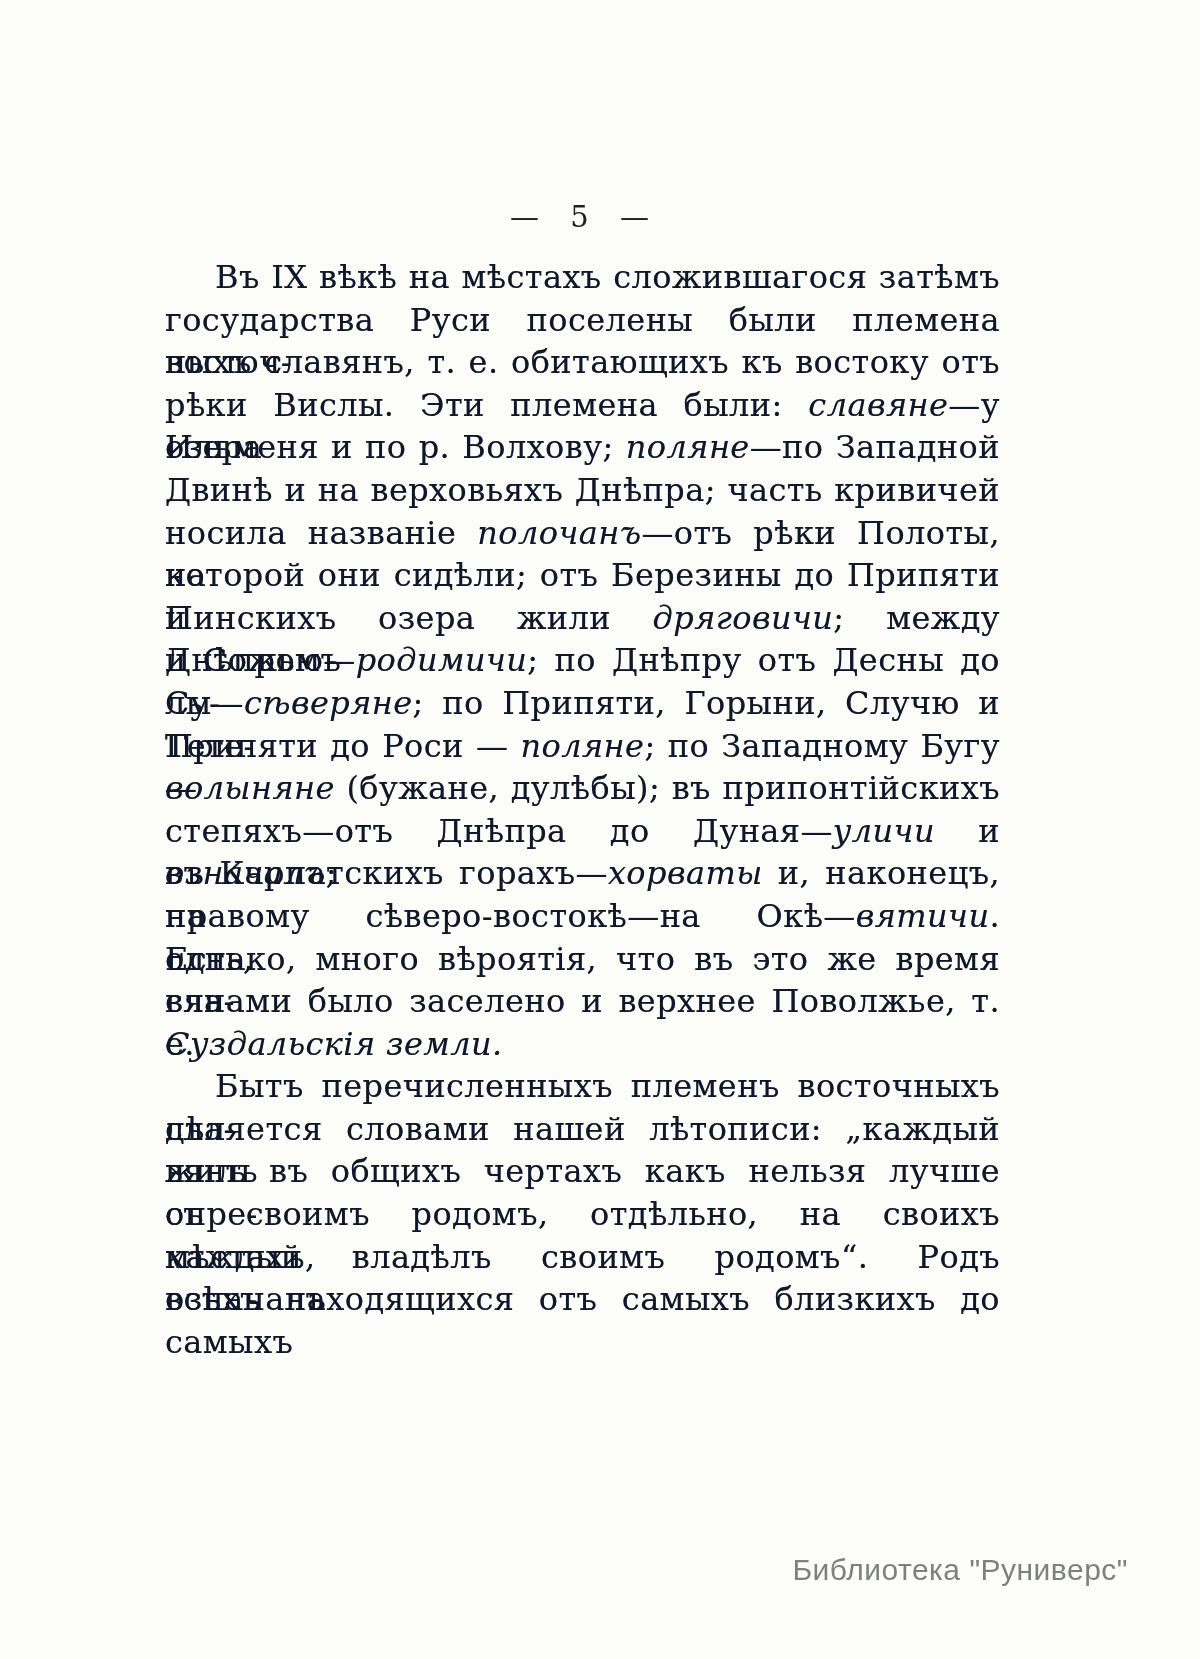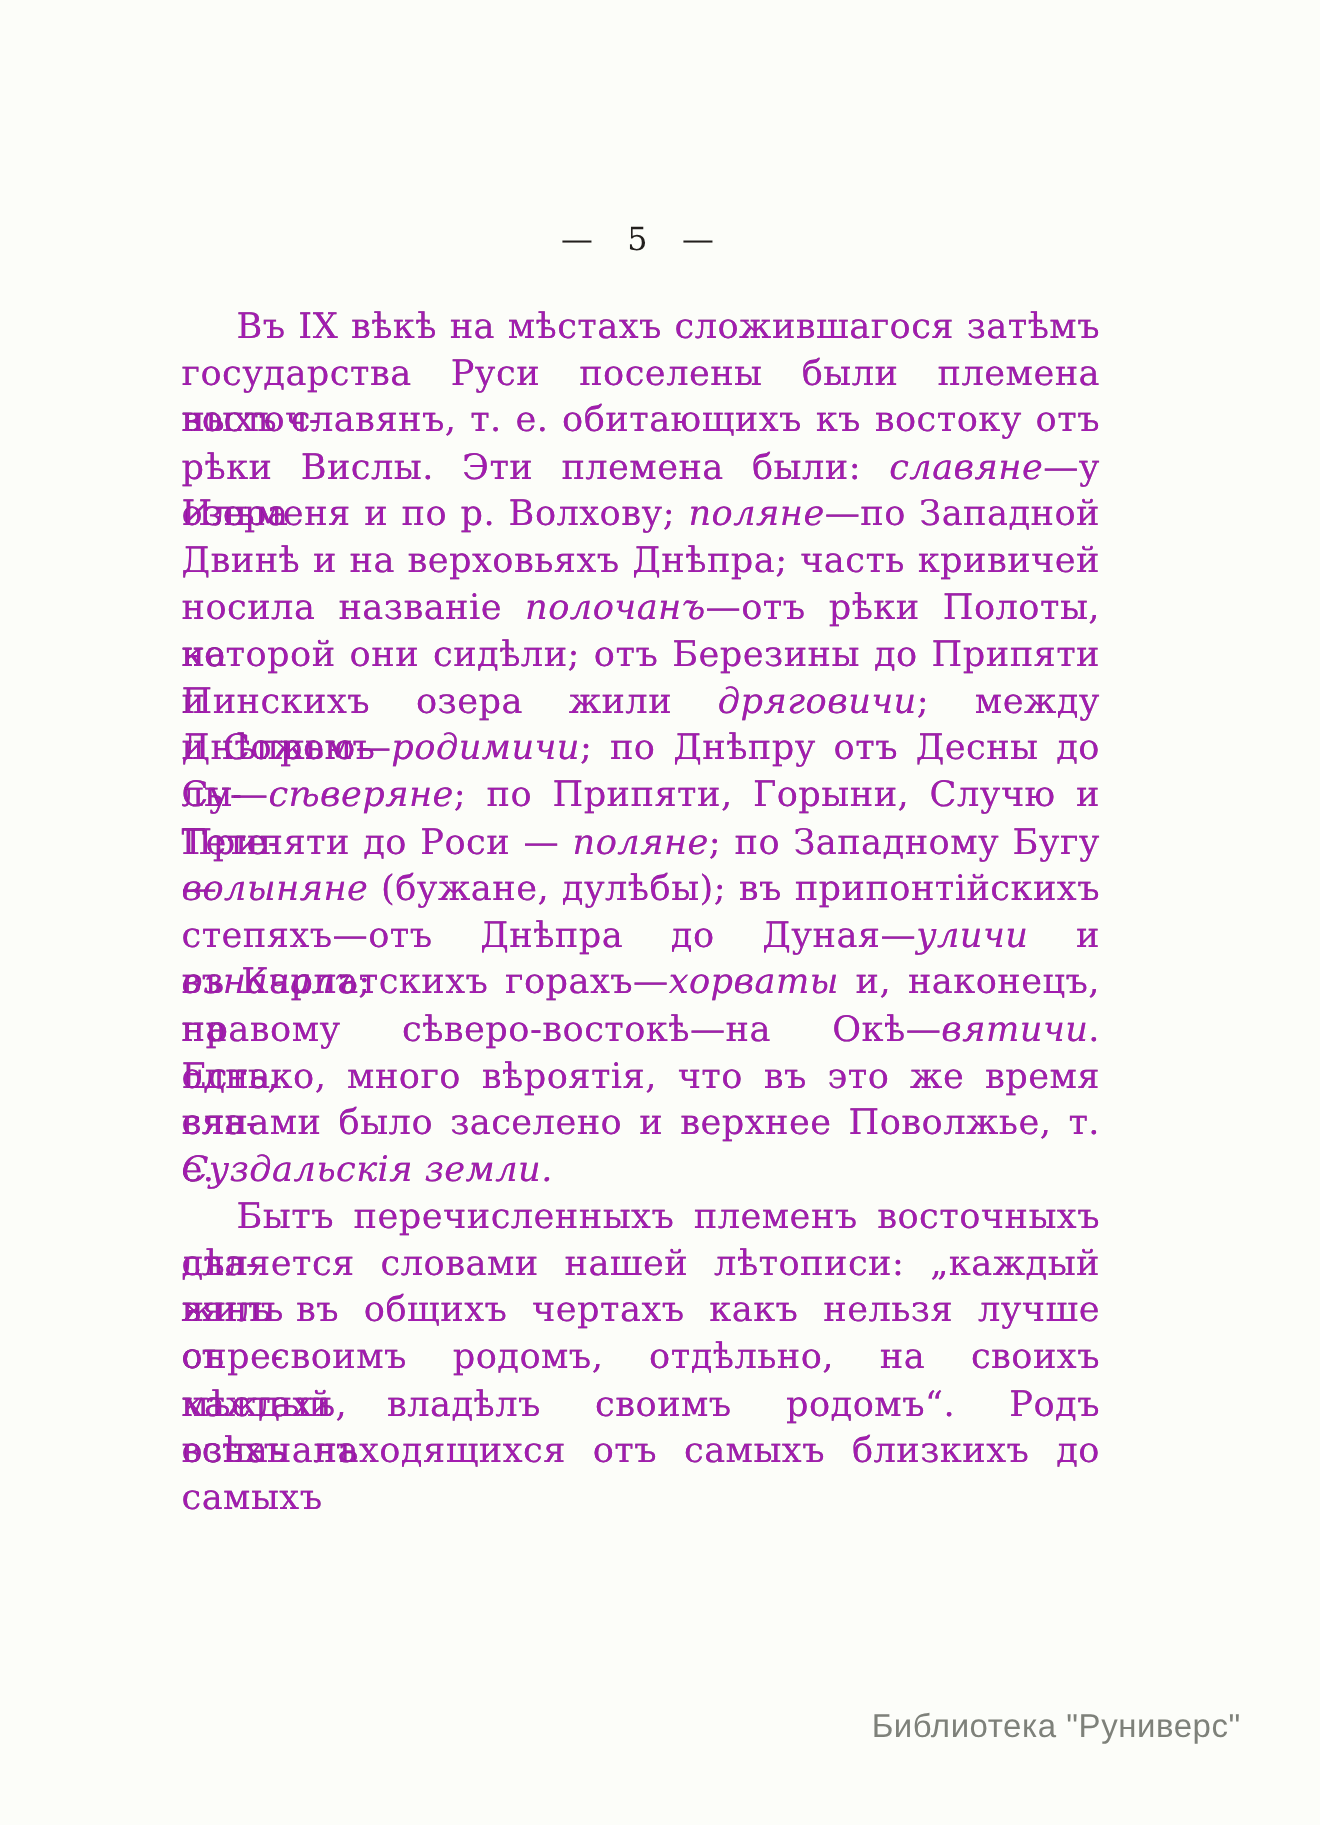--- a/index.html
+++ b/index.html
@@ -61,21 +61,21 @@
     font-size: 30px;
     letter-spacing: 0.5px;
   }
 </style>
 </head>
 <body style="background: rgb(252, 253, 249);">
 
 <div class="page">
   <div class="pagenum" style="color: rgb(34, 31, 29);">— 5 —</div>
 
-  <div class="text" style="color: #a21caf; margin-top: 19px;">
+  <div class="text" style="color: #0f172a;">
       <div class="line indent"><span>Въ IX вѣкѣ на мѣстахъ сложившагося затѣмъ</span></div>
       <div class="line"><span>государства Руси поселены были племена восточ-</span></div>
       <div class="line"><span>ныхъ славянъ, т. е. обитающихъ къ востоку отъ</span></div>
       <div class="line"><span>рѣки Вислы. Эти племена были: </span><span class="it">славяне</span><span>—у озера</span></div>
       <div class="line"><span>Ильменя и по р. Волхову; </span><span class="it">поляне</span><span>—по Западной</span></div>
       <div class="line"><span>Двинѣ и на верховьяхъ Днѣпра; часть кривичей</span></div>
       <div class="line"><span>носила названіе </span><span class="it">полочанъ</span><span>—отъ рѣки Полоты, на</span></div>
       <div class="line"><span>которой они сидѣли; отъ Березины до Припяти и</span></div>
       <div class="line"><span>Пинскихъ озера жили </span><span class="it">дряговичи</span><span>; между Днѣпромъ</span></div>
       <div class="line"><span>и Сожью—</span><span class="it">родимичи</span><span>; по Днѣпру отъ Десны до Су-</span></div>

